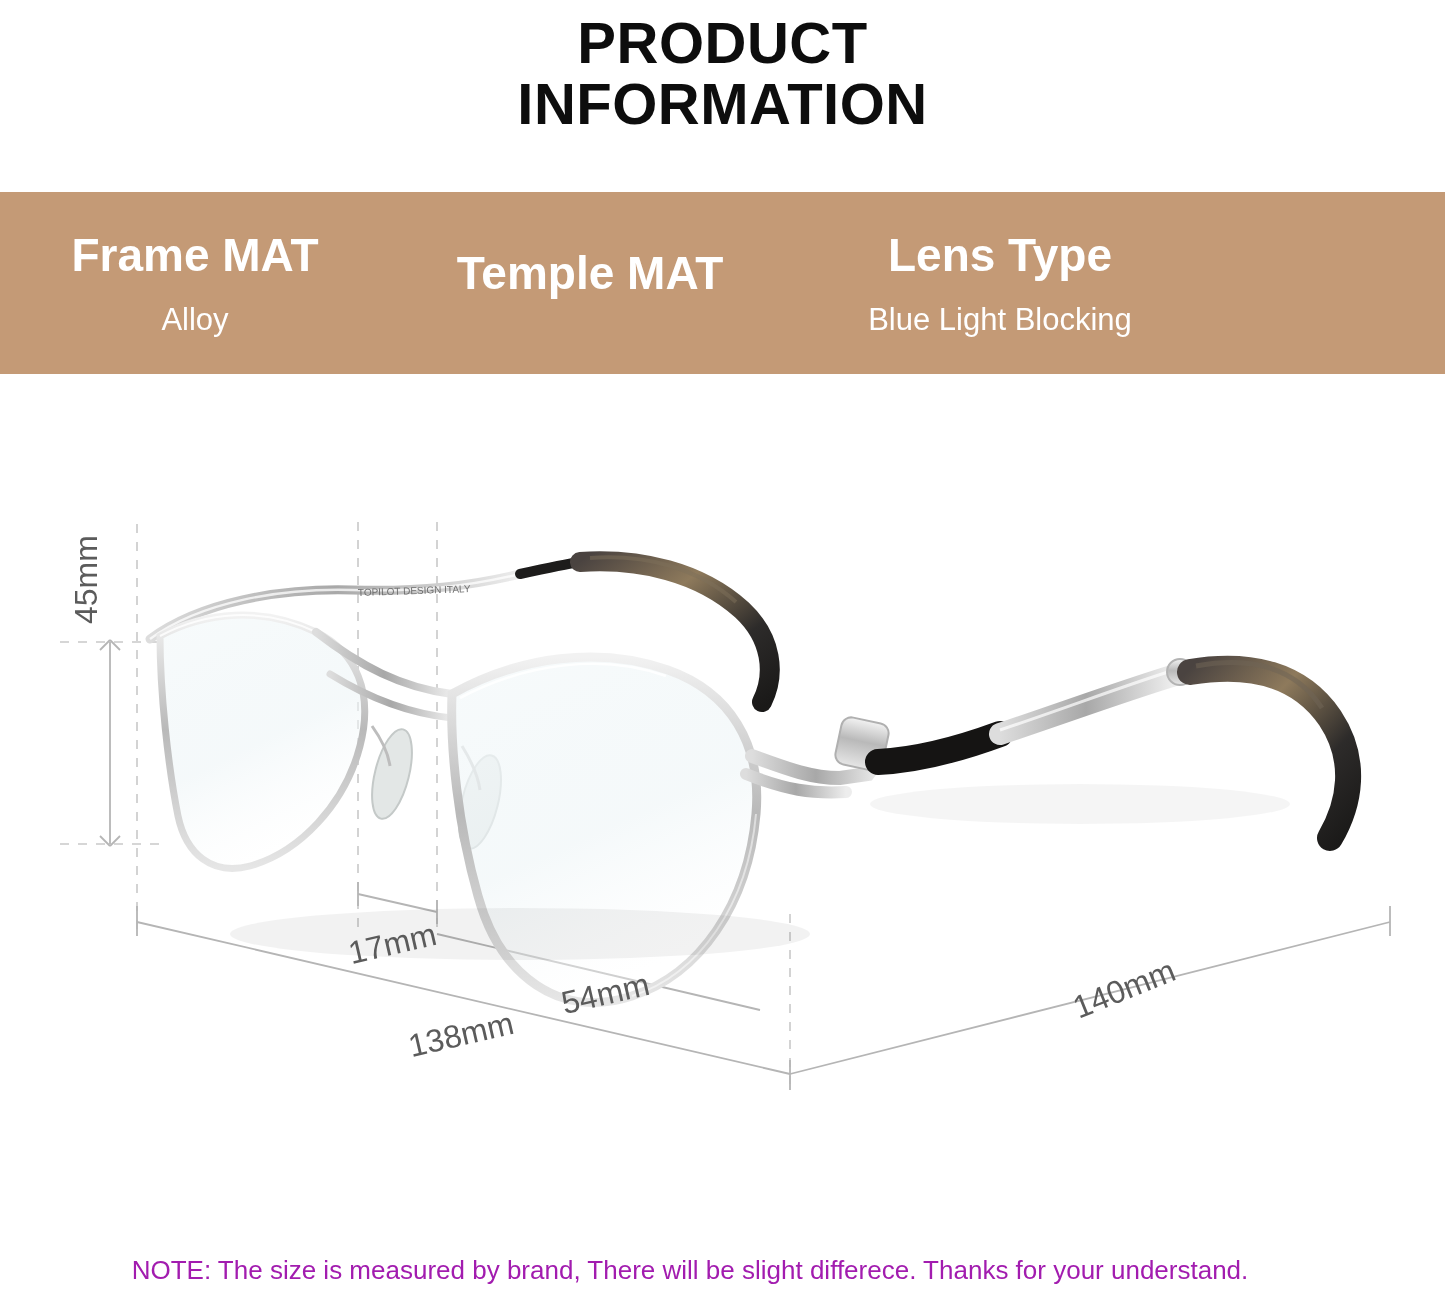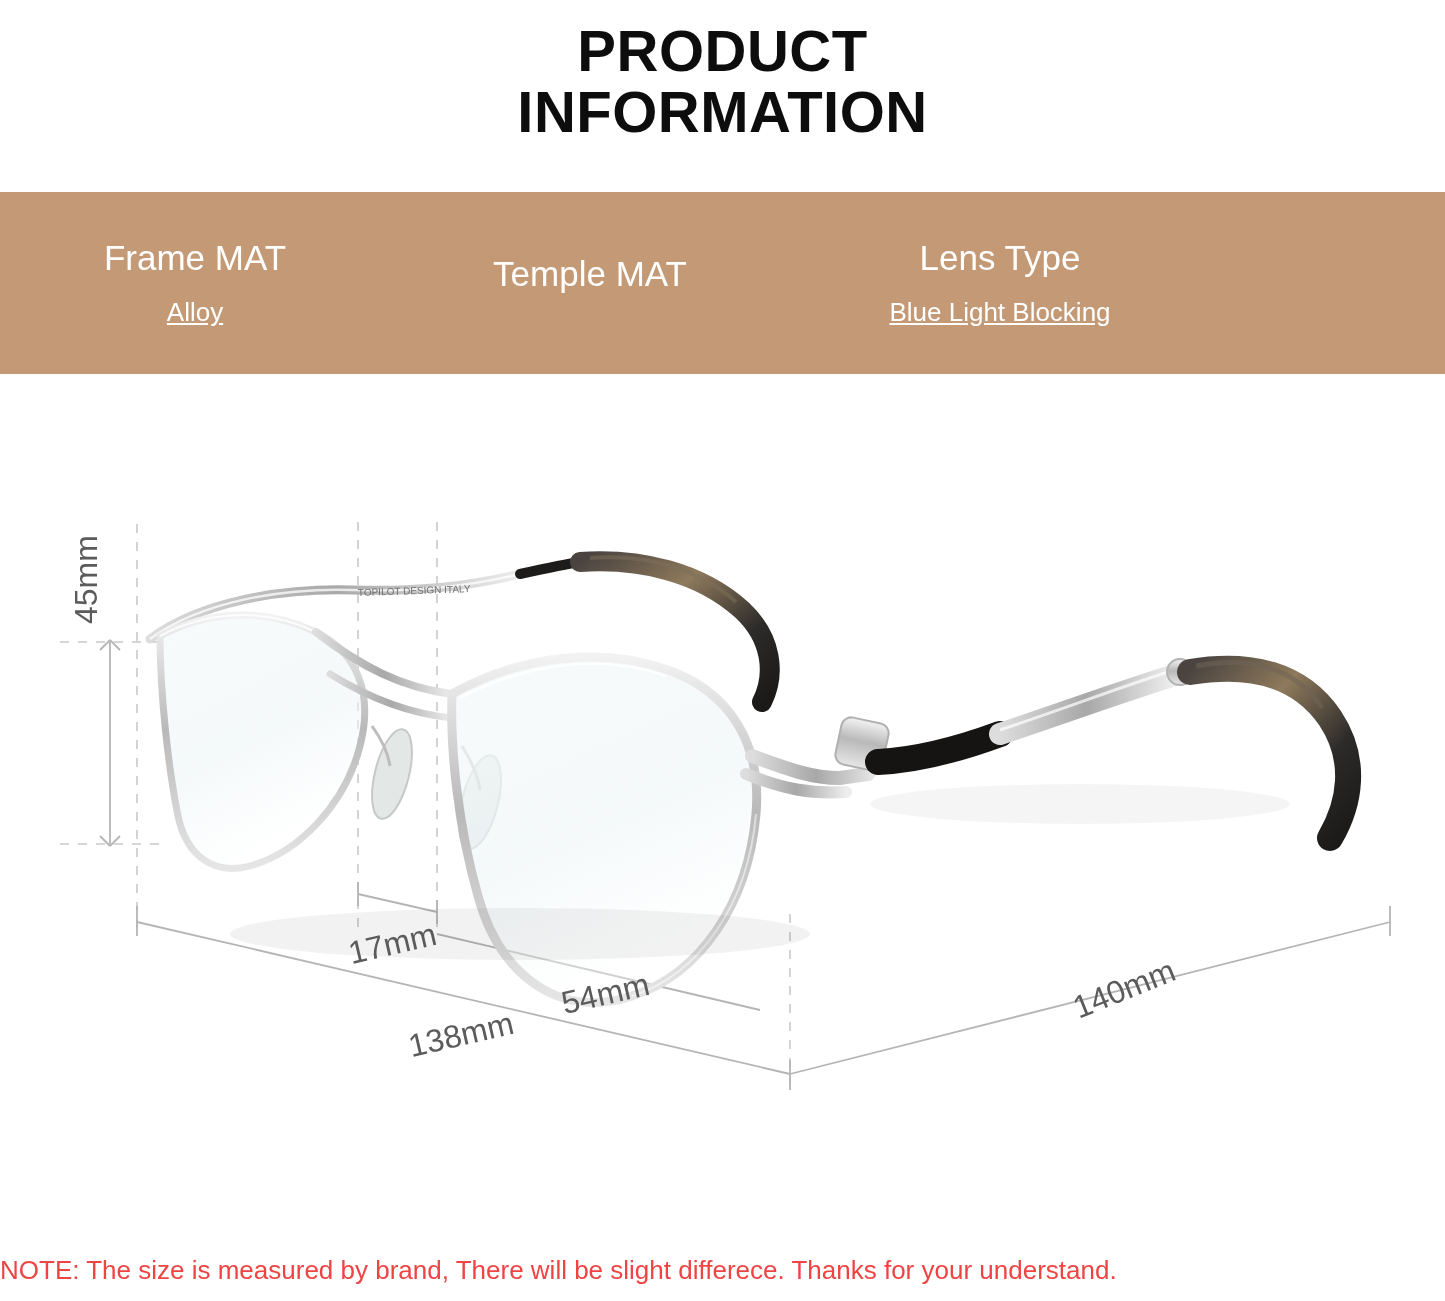--- a/index.html
+++ b/index.html
@@ -16,21 +16,21 @@
     overflow: hidden;
   }
 
   
   .title-block {
     position: absolute;
     top: 0;
     left: 0;
     width: 1445px;
     text-align: center;
-    padding-top: 20px;
+    padding-top: 12px;
   }
   .title-line {
     font-size: 58px;
     font-weight: bold;
     line-height: 1.06;
     letter-spacing: 0.5px;
     color: #0d0d0d;
   }
 
   
@@ -47,32 +47,31 @@
   .spec-col {
     color: #ffffff;
     text-align: center;
     box-sizing: border-box;
   }
   .spec-col.c0 { width: 390px; }
   .spec-col.c1 { width: 400px; text-align: center; }
   .spec-col.c2 { width: 420px; }
   .spec-col.c3 { width: 235px; }
   .spec-label {
-    font-size: 35px;
-    font-weight: normal;
+    font-size: 46px;
+    font-weight: bold;
     line-height: 1.2;
     margin-bottom: 18px;
     white-space: nowrap;
   }
   .spec-value {
-    font-size: 26px;
+    font-size: 31px;
     font-weight: normal;
     line-height: 1.2;
     white-space: nowrap;
-    text-decoration: underline;
   }
 
   
   .product-area {
     position: absolute;
     top: 374px;
     left: 0;
     width: 1445px;
     height: 850px;
   }
@@ -118,21 +117,22 @@
     transform: rotate(-22deg);
     transform-origin: left top;
   }
 
   
   .note {
     position: absolute;
     left: 0;
     top: 1255px;
     width: 1380px;
-    color: #ef4444;
+    text-align: center;
+    color: #a21caf;
     font-size: 26px;
   }
 </style>
 </head>
 <body>
 
 <div class="title-block">
   <div class="title-line">PRODUCT</div>
   <div class="title-line">INFORMATION</div>
 </div>

